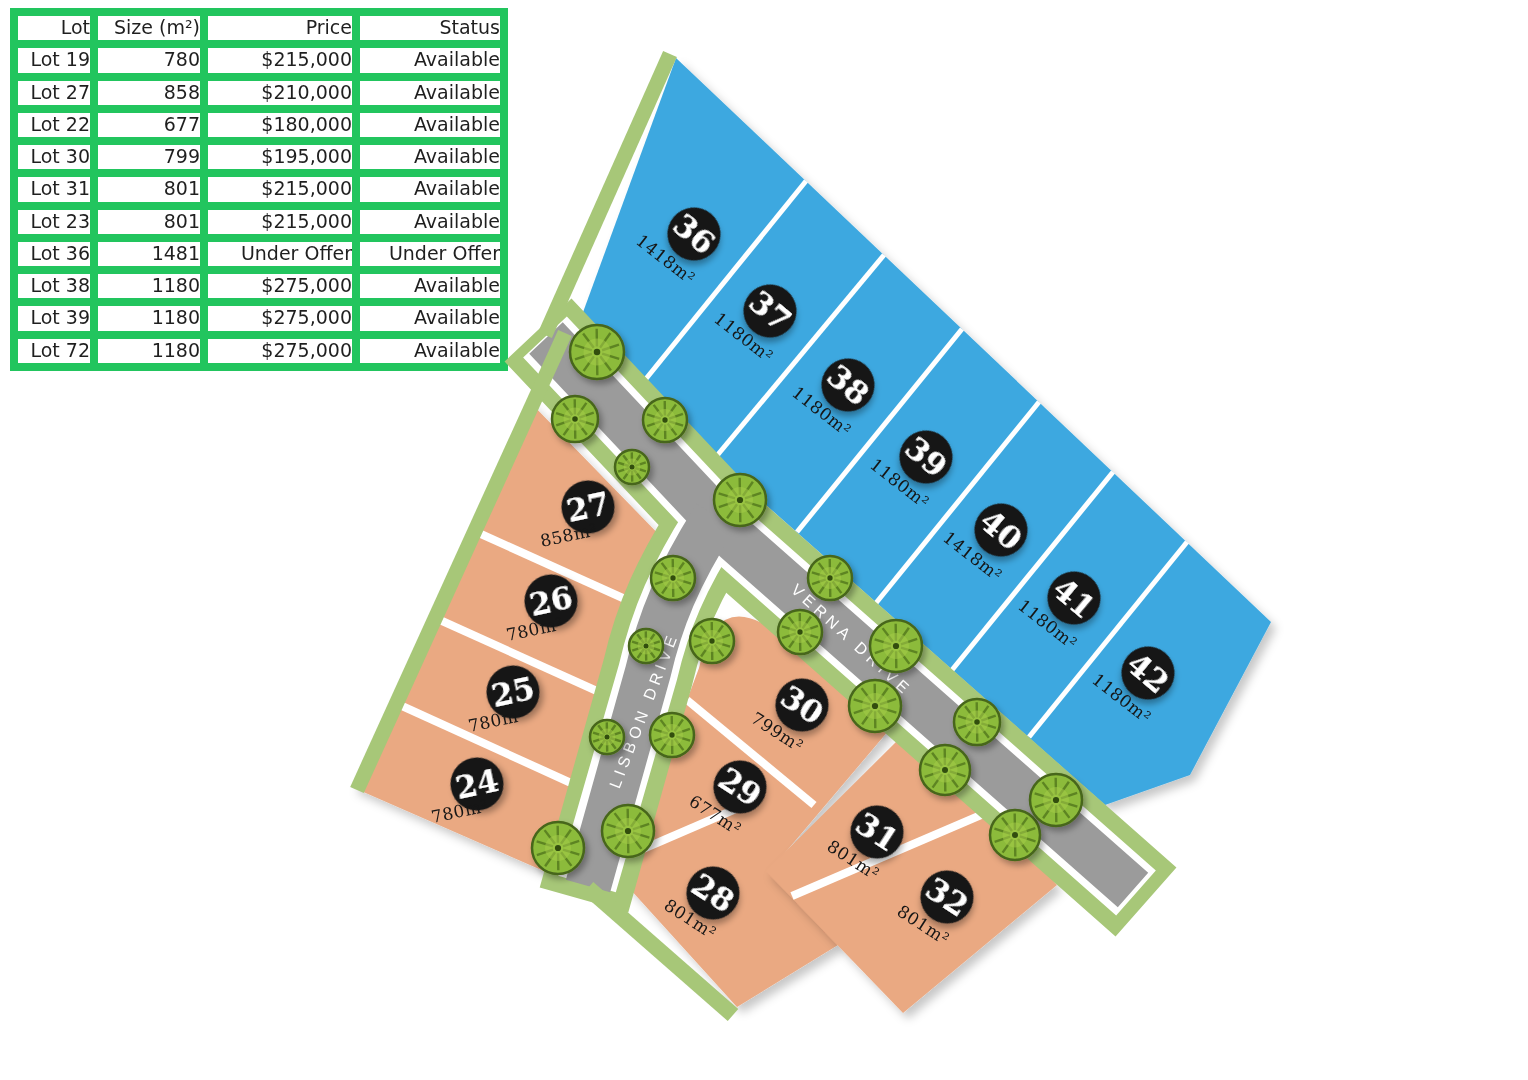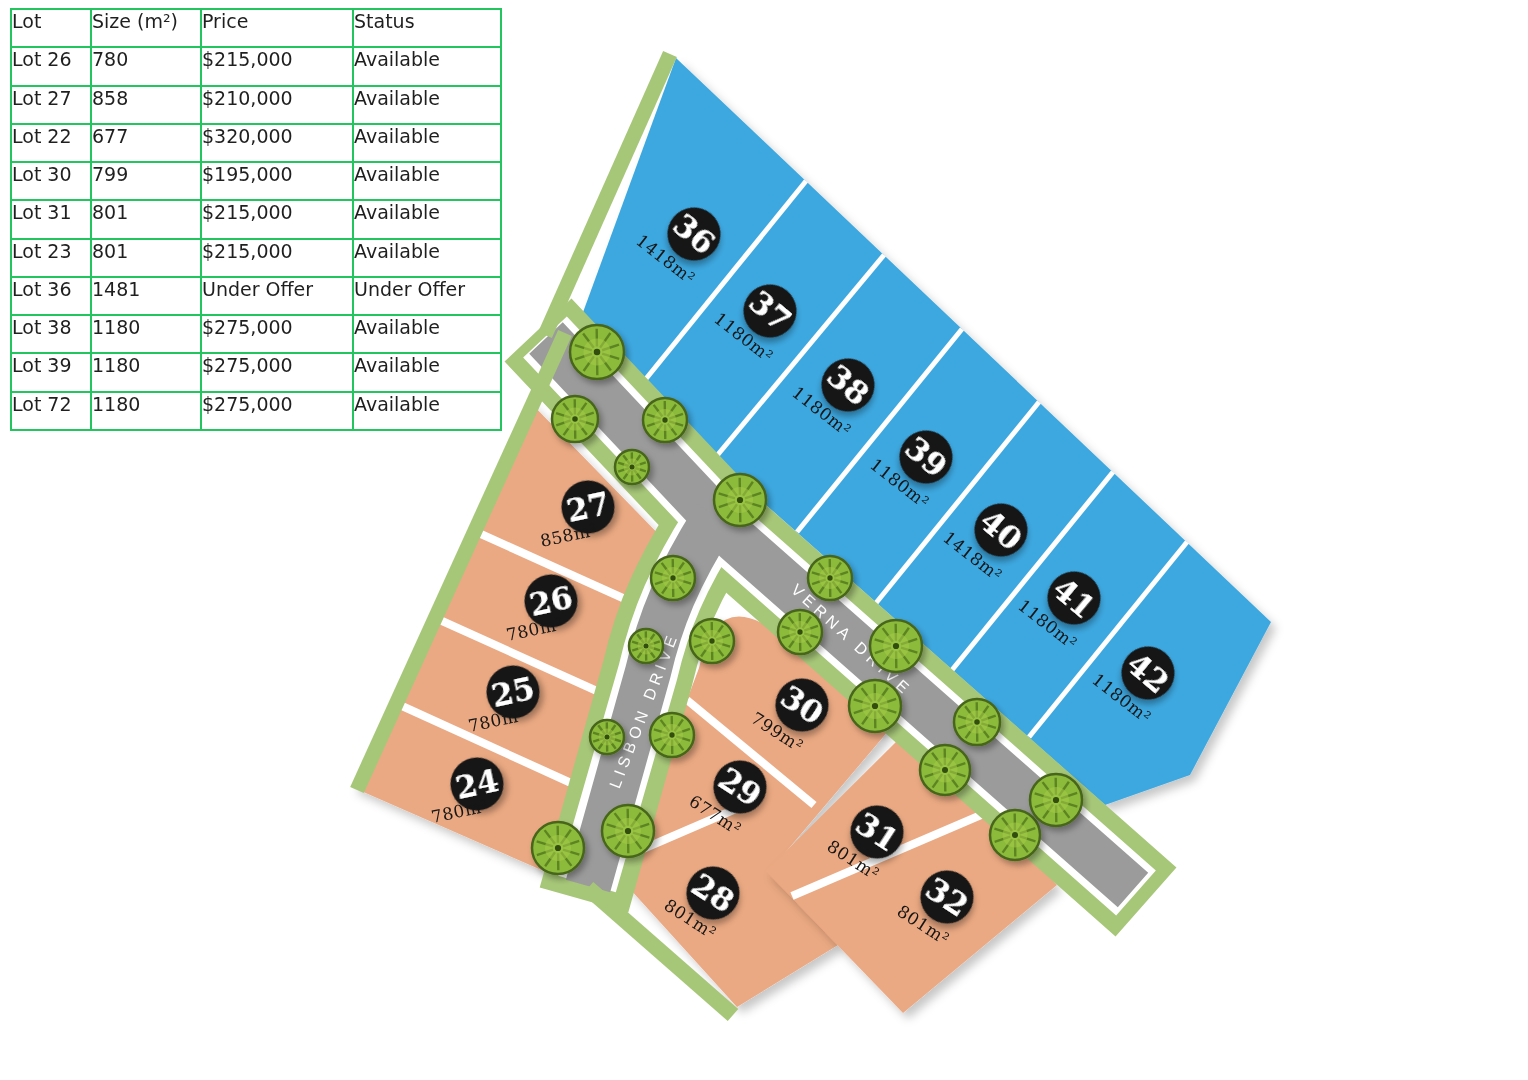--- a/index.html
+++ b/index.html
@@ -1,21 +1,21 @@
 <!DOCTYPE html>
 <html><head>
 <meta charset="utf-8">
 <style>
   html,body{margin:0;padding:0;}
   body{width:1528px;height:1080px;position:relative;background:#fff;overflow:hidden;
        font-family:"DejaVu Sans","Liberation Sans",sans-serif;}
   .lot-table{position:absolute;left:10px;top:8px;width:490px;border-collapse:collapse;
              background:#fff;table-layout:fixed;color:#1f1f1f;
              font:19px/1.12 "DejaVu Sans","Liberation Sans",sans-serif;}
-  .lot-table th,.lot-table td{border:2px solid #22c55e;text-align:left;padding:1px 0 14px;
+  .lot-table th,.lot-table td{border:8px solid #22c55e;text-align:right;padding:1px 0 2px;
              font-weight:normal;overflow:hidden;white-space:nowrap;}
   .map-svg{position:absolute;left:0;top:0;width:1528px;height:1080px;}
   .lot-number{font:bold 31px "DejaVu Serif","Liberation Serif",serif;fill:#ffffff;}
   .lot-size{font:17px "DejaVu Serif","Liberation Serif",serif;fill:#161616;letter-spacing:.5px;}
   .road-label{font:16px "Liberation Sans","DejaVu Sans",sans-serif;fill:#ffffff;letter-spacing:4.5px;}
 </style>
 </head>
 <body>
 
 <table class="lot-table">
@@ -26,35 +26,35 @@
       <col style="width:148px">
     </colgroup>
   <tbody>
       <tr>
     <th>Lot</th>
     <th>Size (m²)</th>
     <th>Price</th>
     <th>Status</th>
   </tr>
   <tr>
-        <td>Lot 26</td>
+        <td>Lot 19</td>
         <td>780</td>
         <td>$215,000</td>
         <td>Available</td>
       </tr>
   <tr>
         <td>Lot 27</td>
         <td>858</td>
         <td>$210,000</td>
         <td>Available</td>
       </tr>
   <tr>
         <td>Lot 22</td>
         <td>677</td>
-        <td>$320,000</td>
+        <td>$180,000</td>
         <td>Available</td>
       </tr>
   <tr>
         <td>Lot 30</td>
         <td>799</td>
         <td>$195,000</td>
         <td>Available</td>
       </tr>
   <tr>
         <td>Lot 31</td>

